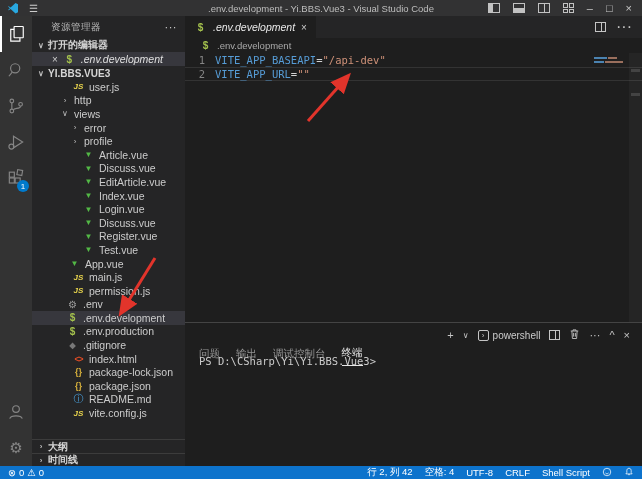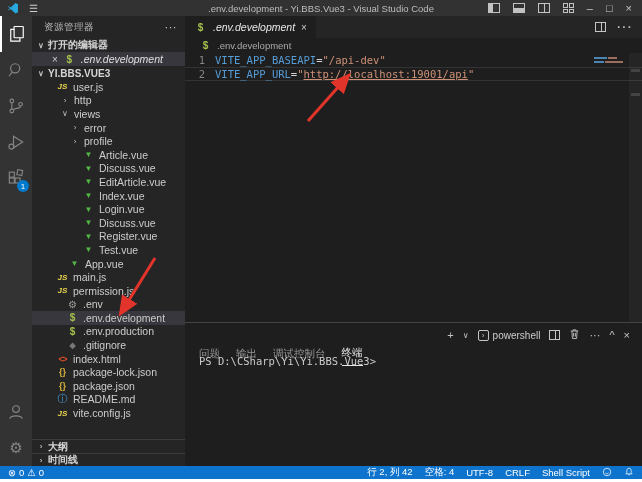--- a/index.html
+++ b/index.html
@@ -31,32 +31,32 @@
   .act-item svg { stroke:#858585; fill:none; stroke-width:1.4; }
   .act-item.active { border-left:2px solid #ffffff; }
   .act-item.active svg { stroke:#ffffff; }
   .act-badge { position:absolute; right:3px; bottom:4px; min-width:12px; height:12px; border-radius:50%;
     background:#007acc; color:#fff; font-size:8px; display:flex; align-items:center; justify-content:center; }
   .act-bottom { margin-top:auto; display:flex; flex-direction:column; align-items:center; }
   .gear-glyph { color:#858585; font-size:15px; }
 
   
   .sidebar { position:absolute; left:32px; top:0; bottom:0; width:153px; background:#252526; color:#cccccc; overflow:hidden; }
-  .sb-header { height:22px; display:flex; align-items:center; padding:0 8px 0 12px; font-size:9.5px; color:#bbbbbb; letter-spacing:.5px; }
+  .sb-header { height:22px; display:flex; align-items:center; padding:0 8px 0 12px; font-size:9.5px; color:#bbbbbb; letter-spacing:.5px;margin-left:7px; }
   .sb-header .more { margin-left:auto; color:#cfcfcf; font-size:11px; }
   .sb-sec { height:14px; display:flex; align-items:center; font-size:10px; font-weight:bold; color:#d5d5d5; padding-left:4px; gap:2px; }
   .chev { font-size:8px; color:#bdbdbd; width:10px; text-align:center; display:inline-block; }
   .oe-item { height:14px; display:flex; align-items:center; background:#37373d; font-size:10.5px; padding-left:20px; gap:5px; }
   .oe-item .lbl { font-style:italic; color:#e0e0e0; }
   .closex { color:#cccccc; font-size:10px; }
 
   .tree { }
   .trow { height:13.6px; display:flex; align-items:center; gap:4px; font-size:10.5px; color:#cccccc; }
   .trow.sel { background:#37373d; }
-  .lvl1f { padding-left:24px; } .lvl1d { padding-left:28px; }
+  .lvl1f { padding-left:40px; } .lvl1d { padding-left:28px; }
   .lvl2d { padding-left:38px; } .lvl2f { padding-left:50px; }
   .tico { width:13px; display:inline-block; text-align:center; font-size:9px; font-weight:bold; }
   .ico-js { color:#e8d44d; font-size:8px; font-style:italic; }
   .ico-vue { color:#53b946; font-size:8px; }
   .ico-gear { color:#9e9e9e; font-size:10px; font-weight:normal; }
   .ico-dollar { color:#a4c14d; font-size:10px; }
   .ico-diamond { color:#787878; font-size:8px; }
   .ico-html { color:#e44d26; font-size:8.5px; letter-spacing:-1px; }
   .ico-braces { color:#d9b23c; font-size:9px; }
   .ico-info { color:#4aa3e0; font-size:10px; font-weight:normal; }
@@ -350,21 +350,20 @@
           <span class="gutter">1</span>
           <span class="tok-key">VITE_APP_BASEAPI</span>
             <span class="tok-op">=</span>
             <span class="tok-str">"/api-dev"</span>
         </div>
         <div class="cline current">
           <span class="gutter">2</span>
           <span class="tok-key">VITE_APP_URL</span>
             <span class="tok-op">=</span>
             <span class="tok-str">"</span>
-            <span class="tok-link">http://localhost:19001/api</span>
             <span class="tok-str">"</span>
         </div>
         <div class="minimap">
           <div class="mm-line">
               <span class="mm-b" style="width:13px"></span>
               <span class="mm-o" style="width:9px"></span>
             </div>
           <div class="mm-line">
               <span class="mm-b" style="width:10px"></span>
               <span class="mm-o" style="width:18px"></span>

